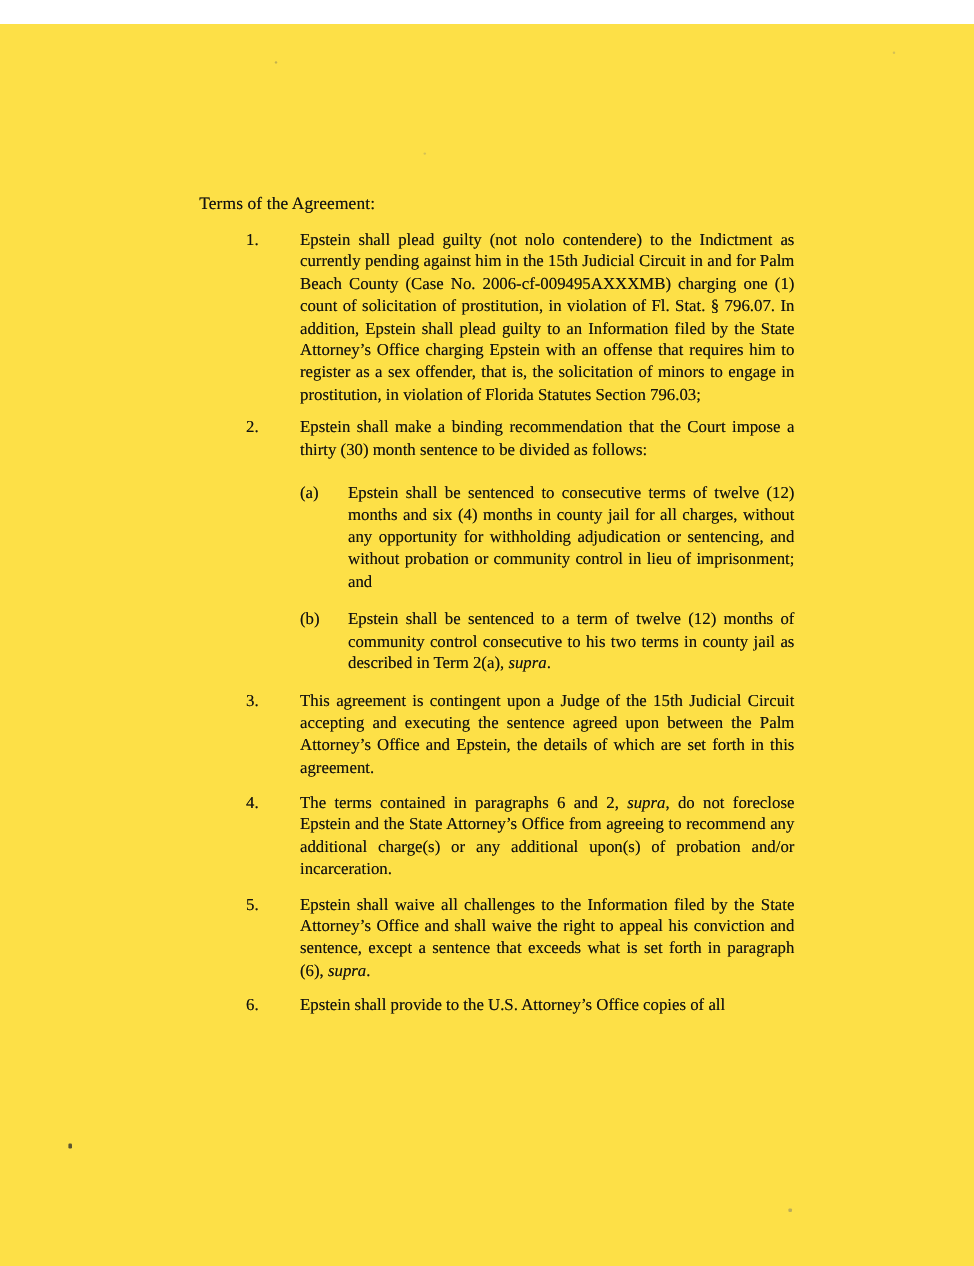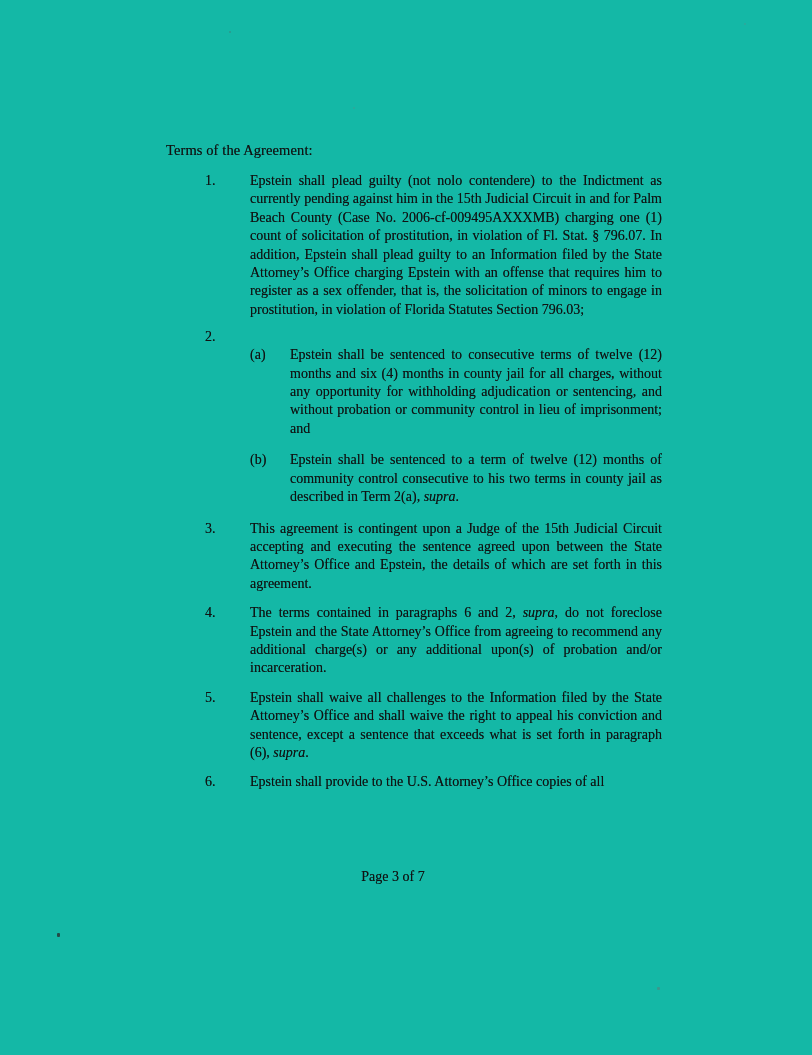--- a/index.html
+++ b/index.html
@@ -11,21 +11,22 @@
     width: 812px;
     height: 1055px;
     position: relative;
     overflow: hidden;
     font-family: "Liberation Serif", "DejaVu Serif", serif;
     color: #121212;
   }
   .page {
     position: absolute;
     inset: 0;
-    background: #14b8a6;
+    background: #fde047;
+    margin-top: 20px;
   }
   .doc-title {
     position: absolute;
     left: 166px;
     top: 141px;
     font-size: 14.5px;
     line-height: 18px;
     letter-spacing: 0.1px;
     text-shadow: 0 0 0.4px rgba(0,0,0,0.55);
     white-space: nowrap;
@@ -105,56 +106,56 @@
   <div class="content">
 
     <div class="item gap-lg">
       <span class="item-num">1.</span>
       <div class="item-body"><span>Epstein shall plead guilty (not nolo contendere) to the Indictment as currently pending against him in the 15th Judicial Circuit in and for Palm Beach County (Case No. 2006-cf-009495AXXXMB) charging one (1) count of solicitation of prostitution, in violation of Fl. Stat. § 796.07.  In addition, Epstein shall plead guilty to an Information filed by the State Attorney’s Office charging Epstein with an offense that requires him to register as a sex offender, that is, the solicitation of minors to engage in prostitution, in violation of Florida Statutes Section 796.03;</span></div>
     </div>
 
     <div class="item">
       <span class="item-num">2.</span>
       <div class="item-body">
+        <div><span>Epstein shall make a binding recommendation that the Court impose a thirty (30) month sentence to be divided as follows:</span></div>
         <div class="subitems">
           <div class="subitem">
             <span class="subitem-marker">(a)</span>
             <div class="subitem-body"><span>Epstein shall be sentenced to consecutive terms of twelve (12) months and six (4) months in county jail for all charges, without any opportunity for withholding adjudication or sentencing, and without probation or community control in lieu of imprisonment; and</span></div>
           </div>
           <div class="subitem">
             <span class="subitem-marker">(b)</span>
             <div class="subitem-body"><span>Epstein shall be sentenced to a term of twelve (12) months of community control consecutive to his two terms in county jail as described in Term 2(a), </span><i>supra</i><span>.</span></div>
           </div>
         </div>
       </div>
     </div>
 
     <div class="item">
       <span class="item-num">3.</span>
-      <div class="item-body"><span>This agreement is contingent upon a Judge of the 15th Judicial Circuit accepting and executing the sentence agreed upon between the State Attorney’s Office and Epstein, the details of which are set forth in this agreement.</span></div>
+      <div class="item-body"><span>This agreement is contingent upon a Judge of the 15th Judicial Circuit accepting and executing the sentence agreed upon between the Palm Attorney’s Office and Epstein, the details of which are set forth in this agreement.</span></div>
     </div>
 
     <div class="item">
       <span class="item-num">4.</span>
       <div class="item-body"><span>The terms contained in paragraphs 6 and 2, </span><i>supra</i><span>, do not foreclose Epstein and the State Attorney’s Office from agreeing to recommend any additional charge(s) or any additional upon(s) of probation and/or incarceration.</span></div>
     </div>
 
     <div class="item">
       <span class="item-num">5.</span>
       <div class="item-body"><span>Epstein shall waive all challenges to the Information filed by the State Attorney’s Office and shall waive the right to appeal his conviction and sentence, except a sentence that exceeds what is set forth in paragraph (6), </span><i>supra</i><span>.</span></div>
     </div>
 
     <div class="item">
       <span class="item-num">6.</span>
       <div class="item-body"><span>Epstein shall provide to the U.S. Attorney’s Office copies of all</span></div>
     </div>
 
   </div>
 
-  <div class="page-footer">Page 3 of 7</div>
 
   <div class="speck speck-1"></div>
   <div class="speck speck-2"></div>
   <div class="speck speck-3"></div>
   <div class="speck speck-4"></div>
   <div class="speck speck-5"></div>
 
 </div>
 
 </body></html>

